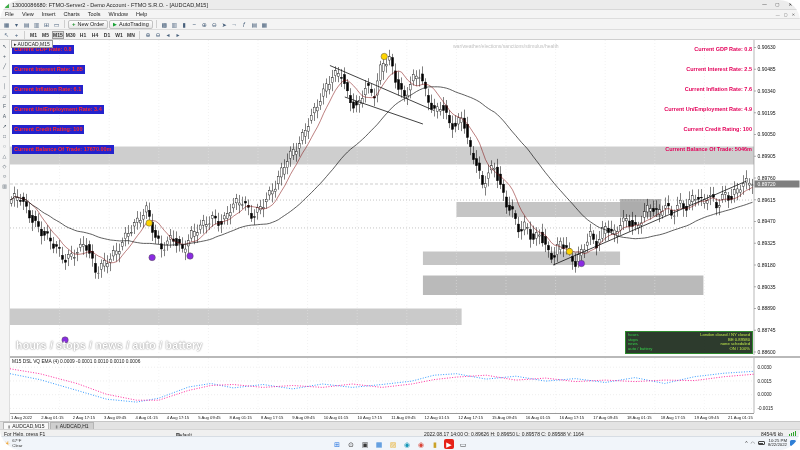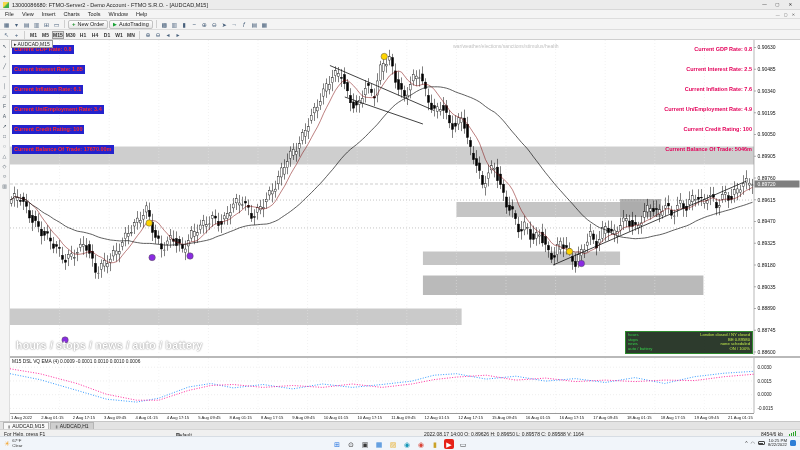--- a/index.html
+++ b/index.html
@@ -1,17 +1,17 @@
 <!DOCTYPE html>
 <html><head>
 <meta charset="utf-8">
 <style>
   *{margin:0;padding:0;box-sizing:border-box;font-family:"Liberation Sans",sans-serif;}
   html,body{width:800px;height:450px;overflow:hidden;background:#fff;}
-  #root{position:relative;width:800px;height:450px;background:#fff;overflow:hidden;color:#111;}
+  #root{position:relative;width:800px;height:450px;background:#fff;overflow:hidden;color:#111;border-radius:21px;}
 
   
   .titlebar{position:absolute;top:0;left:0;right:0;height:10px;background:#ececec;border-bottom:1px solid #d8d8d8;display:flex;align-items:center;padding:0 3px;}
   .app-icon{width:6px;height:6px;background:linear-gradient(135deg,#f7d84b 40%,#3fae49 60%);margin-right:3px;flex:0 0 auto;}
   .title-text{font-size:5.5px;color:#222;white-space:nowrap;}
   .win-controls{margin-left:auto;display:flex;}
   .win-btn{width:13px;height:9px;display:flex;align-items:center;justify-content:center;font-size:4.5px;color:#333;}
 
   
   .menubar{position:absolute;top:10px;left:0;right:0;height:9px;background:#f4f4f4;border-bottom:1px solid #ddd;display:flex;align-items:center;padding:0 5px;}

